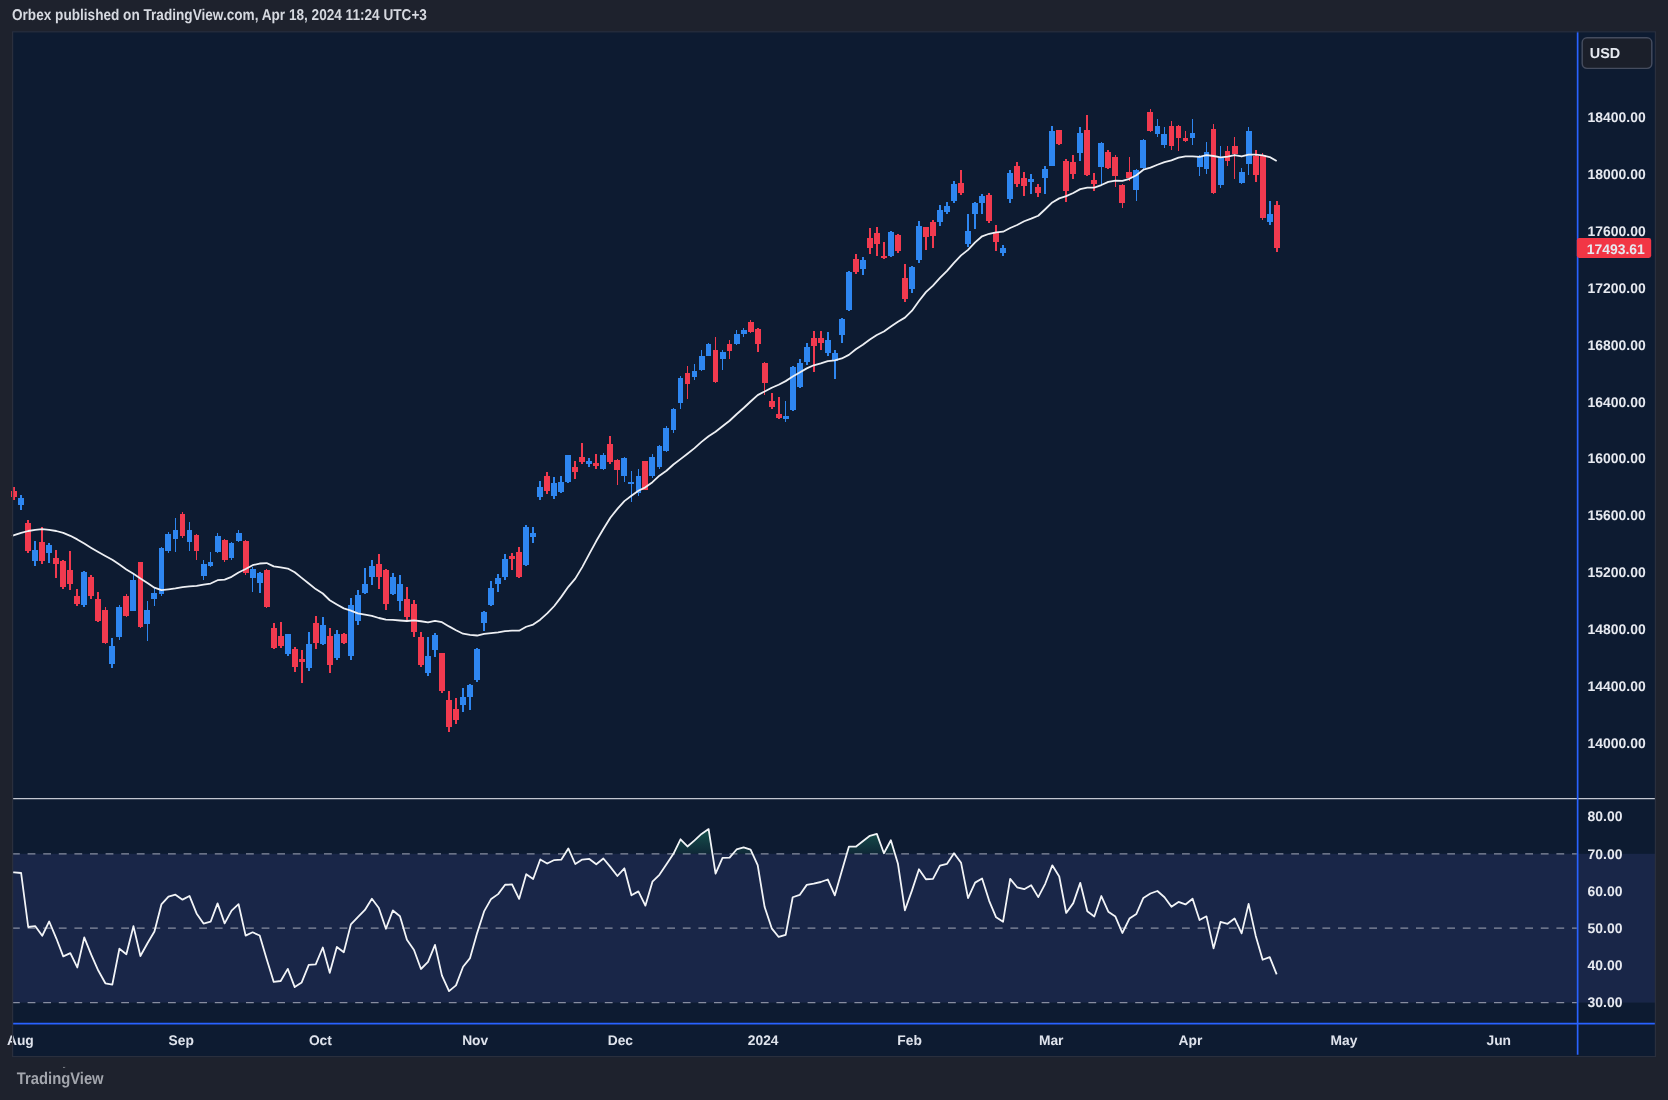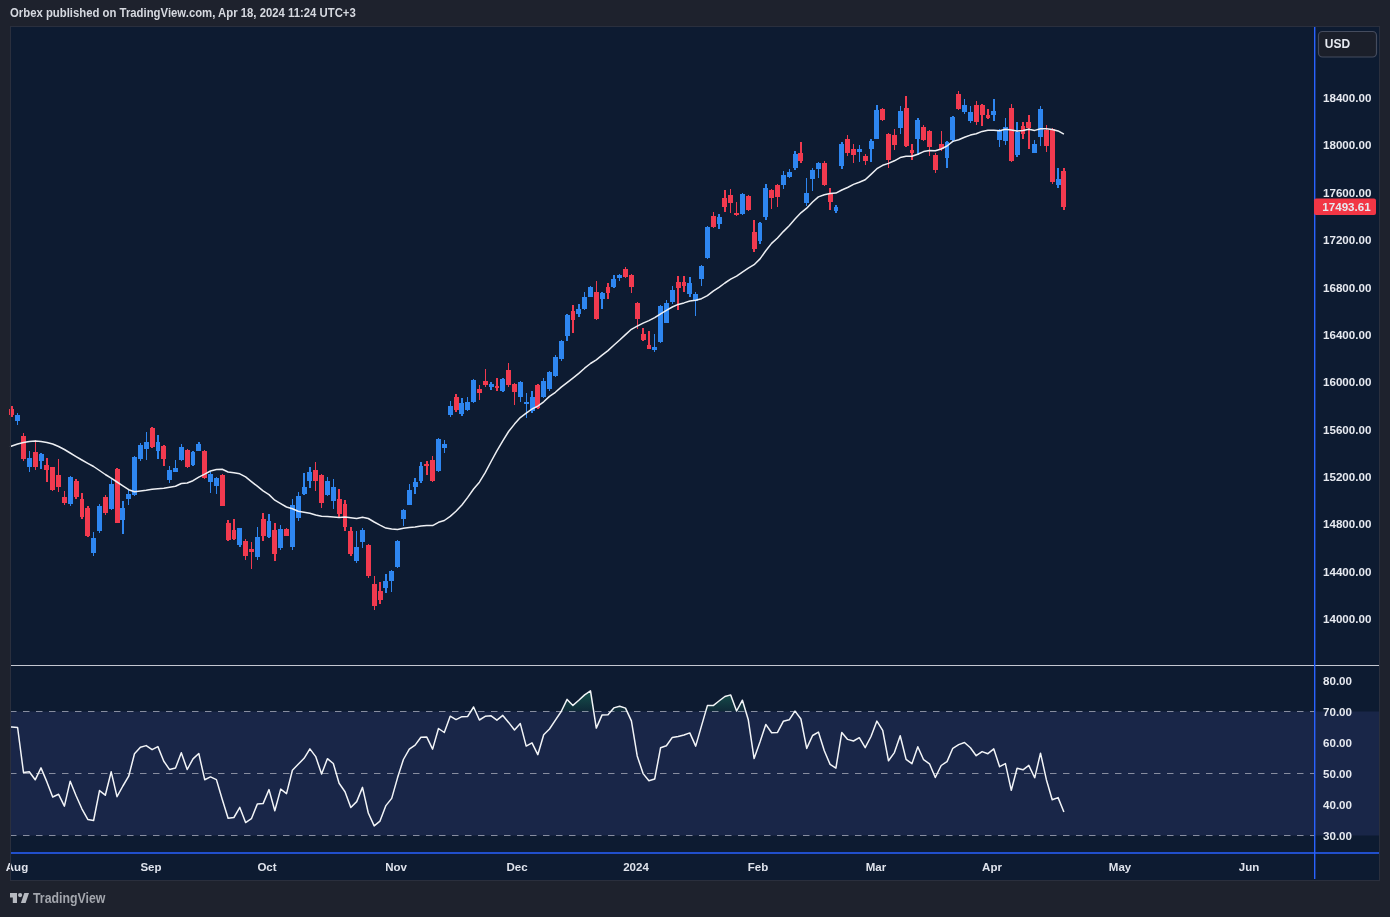--- a/index.html
+++ b/index.html
@@ -1,17 +1,17 @@
 <!DOCTYPE html>
 <html><head><meta charset="utf-8">
 <style>
   html,body { margin:0; padding:0; width:1390px; height:917px; background:#1e222d;
               font-family:"Liberation Sans", sans-serif; overflow:hidden; }
   .topbar { position:absolute; left:10px; top:5px; color:#d6d9e0; font-size:13px; font-weight:700; transform:scaleX(0.872); transform-origin:left center; white-space:nowrap; }
-  .footer { position:absolute; left:10px; top:889px; height:17px; display:flex; align-items:center; }
+  .footer { position:absolute; left:10px; top:889px; height:17px; display:flex; align-items:center;flex-direction:column; }
   .fname  { color:#a3a6ad; font-size:14px; font-weight:700; margin-left:4px; transform:scaleX(0.88); transform-origin:left center; }
   text.ax { font:700 11.6px "Liberation Sans",sans-serif; fill:#e6e9f0; }
   text.mo { font:700 11.5px "Liberation Sans",sans-serif; fill:#dfe3ec; }
 </style></head>
 <body>
 <div class="topbar">Orbex published on TradingView.com, Apr 18, 2024 11:24 UTC+3</div>
 <svg width="1370" height="855" viewBox="10 26 1370 855" style="position:absolute;left:10px;top:26px;overflow:visible" xmlns="http://www.w3.org/2000/svg">
     <rect x="10" y="26" width="1370" height="855" fill="#0d1b31"></rect>
     <rect x="10" y="711.5" width="1370" height="124" fill="rgba(120,132,255,0.115)"></rect>
     <line x1="10" y1="711.5" x2="1314" y2="711.5" stroke="#878da0" stroke-width="1" stroke-dasharray="6.5 6.5"></line>

